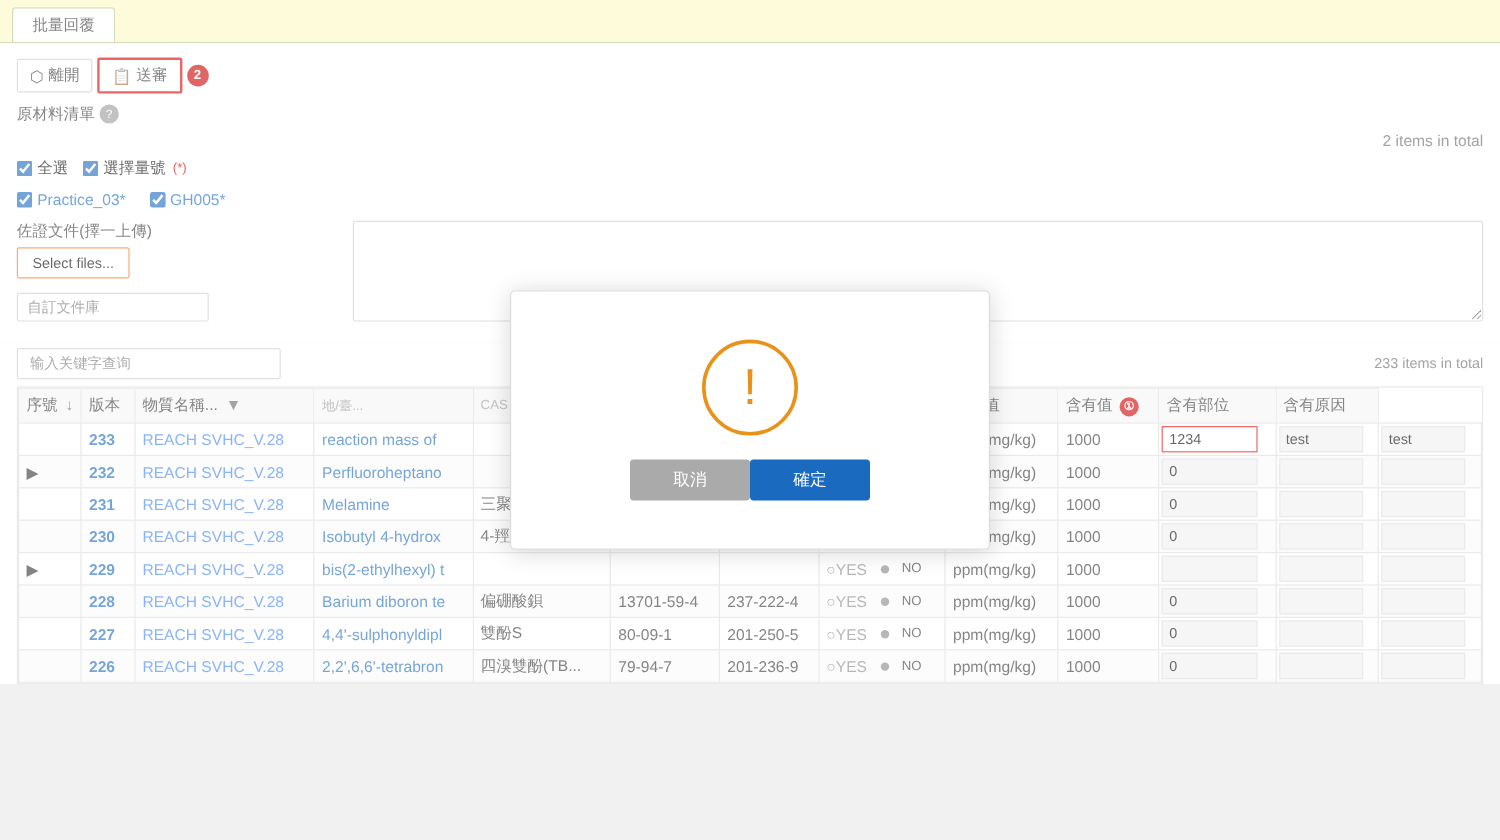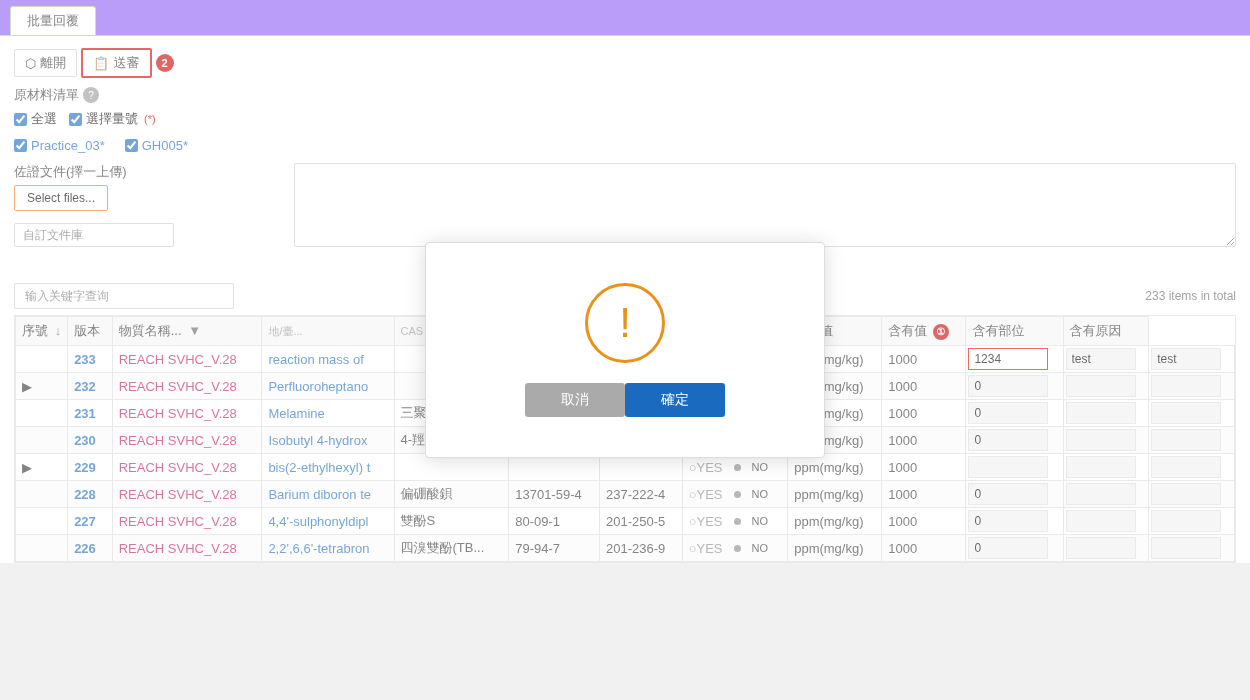--- a/index.html
+++ b/index.html
@@ -1,21 +1,21 @@
 <!DOCTYPE html>
 <html><head>
   <meta charset="utf-8">
   <style>
     * { box-sizing: border-box; margin: 0; padding: 0; font-family: Arial, sans-serif; font-size: 13px; }
     body { background: #f0f0f0; width: 1250px; height: 700px; overflow: hidden; position: relative; }
 
     .main-container { width: 1250px; height: 700px; background: #e8e8e8; position: relative; }
 
     
-    .tab-bar { background: #8b5cf6; padding: 6px 0 0 10px; border-bottom: 1px solid #b0c890; }
+    .tab-bar { background: #fef9c3; padding: 6px 0 0 10px; border-bottom: 1px solid #b0c890; }
     .tab { display: inline-block; background: white; border: 1px solid #b0c890; border-bottom: none; padding: 5px 16px; font-size: 13px; color: #333; border-radius: 3px 3px 0 0; }
 
     
     .action-row { display: flex; align-items: center; gap: 4px; margin-bottom: 8px; padding-top: 4px; }
     .btn-action { display: flex; align-items: center; gap: 4px; padding: 4px 10px; border: 1px solid #ccc; background: white; cursor: pointer; font-size: 12px; border-radius: 2px; color: #333; }
     .btn-action.active { border: 2px solid #d00; background: white; }
     .badge-circle { width: 18px; height: 18px; background: #c00; color: white; border-radius: 50%; font-size: 11px; display: flex; align-items: center; justify-content: center; font-weight: bold; }
 
     
     .section-title { font-size: 13px; color: #333; margin-bottom: 6px; display: flex; align-items: center; gap: 4px; }
@@ -27,39 +27,39 @@
     
     .checkbox-row { display: flex; align-items: center; gap: 12px; margin-bottom: 10px; }
     .checkbox-item { display: flex; align-items: center; gap: 4px; font-size: 13px; }
     .checkbox-item input[type=checkbox] { accent-color: #1a6abf; }
 
     
     .items-row { display: flex; align-items: center; gap: 20px; margin-bottom: 10px; }
     .item-check { display: flex; align-items: center; gap: 4px; font-size: 13px; color: #1a6abf; }
 
     
-    .file-upload-section { display: flex; margin-bottom: 28px; }
+    .file-upload-section { display: flex; margin-bottom: 14px; }
     .file-upload-left { width: 280px; }
     .file-upload-label { font-size: 13px; color: #333; margin-bottom: 4px; }
     .select-files-btn { padding: 5px 12px; border: 1px solid #f97316; background: white; font-size: 12px; cursor: pointer; border-radius: 2px; }
     .custom-lib { border: 1px solid #ccc; padding: 4px 8px; width: 160px; color: #999; font-size: 12px; margin-top: 6px; border-radius: 2px; }
     .file-textarea { flex: 1; border: 1px solid #ccc; min-height: 70px; border-radius: 2px; }
 
     
     .search-row { display: flex; align-items: center; justify-content: space-between; margin-bottom: 6px; }
     .search-input { border: 1px solid #ccc; padding: 5px 10px; width: 220px; border-radius: 2px; font-size: 12px; color: #999; }
     .items-total-bottom { font-size: 12px; color: #666; }
 
     
     .data-table { width: 100%; border-collapse: collapse; font-size: 12px; padding-left: 40px; }
     .data-table th { background: #f5f5f5; border: 1px solid #ddd; padding: 5px 6px; text-align: left; font-weight: normal; color: #333; position: relative; white-space: nowrap; }
     .data-table td { border: 1px solid #ddd; padding: 4px 6px; color: #333; background: white; white-space: nowrap; }
     .data-table tr:nth-child(even) td { background: #fafafa; }
     .data-table td.seq { color: #1a6abf; font-weight: bold; }
-    .data-table td.version { color: #be185d; }
+    .data-table td.version { color: #3b82f6; }
     .data-table td.substance { color: #1a6abf; }
     .data-table td.input-cell { padding: 2px; }
     .data-table td.input-cell input { width: 100%; border: 1px solid #e00; padding: 3px 5px; font-size: 12px; outline: none; }
     .data-table td.expand-col { width: 16px; color: #333; cursor: pointer; }
 
     .yes-no { display: flex; align-items: center; gap: 11px; font-size: 11px; white-space: nowrap; }
     .yes-no .dot { width: 7px; height: 7px; border-radius: 50%; display: inline-block; }
     .dot-orange { background: #e8a000; }
     .dot-gray { background: #888; }
 
@@ -106,20 +106,23 @@
         <span>送審</span>
       </button>
       <div class="badge-circle">2</div>
     </div>
 
     <div class="section-title">
       <span>原材料清單</span>
       <div class="help-icon">?</div>
     </div>
 
+    <div class="items-total-row">
+      <span>2 items in total</span>
+    </div>
 
     <div class="checkbox-row">
       <label class="checkbox-item">
         <input type="checkbox" checked="" style="">
         <span>全選</span>
       </label>
       <label class="checkbox-item">
         <input type="checkbox" checked="" style="">
         <span>選擇量號</span>
         <span style="color:#c00; font-size:11px; margin-left:2px;">(*)</span>

